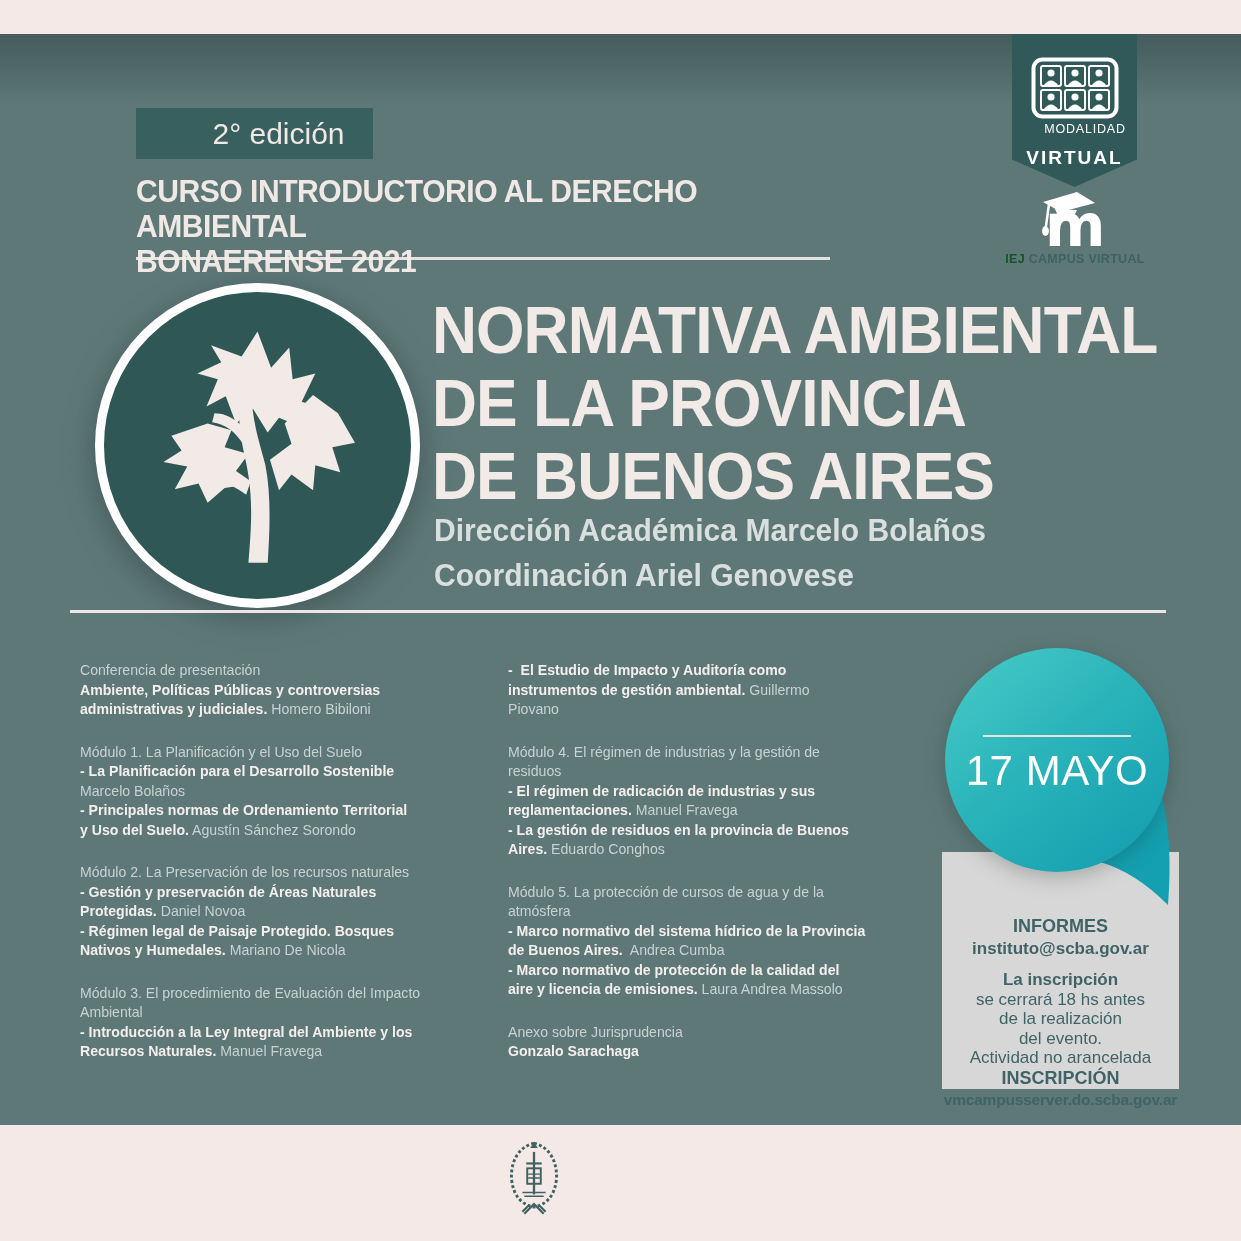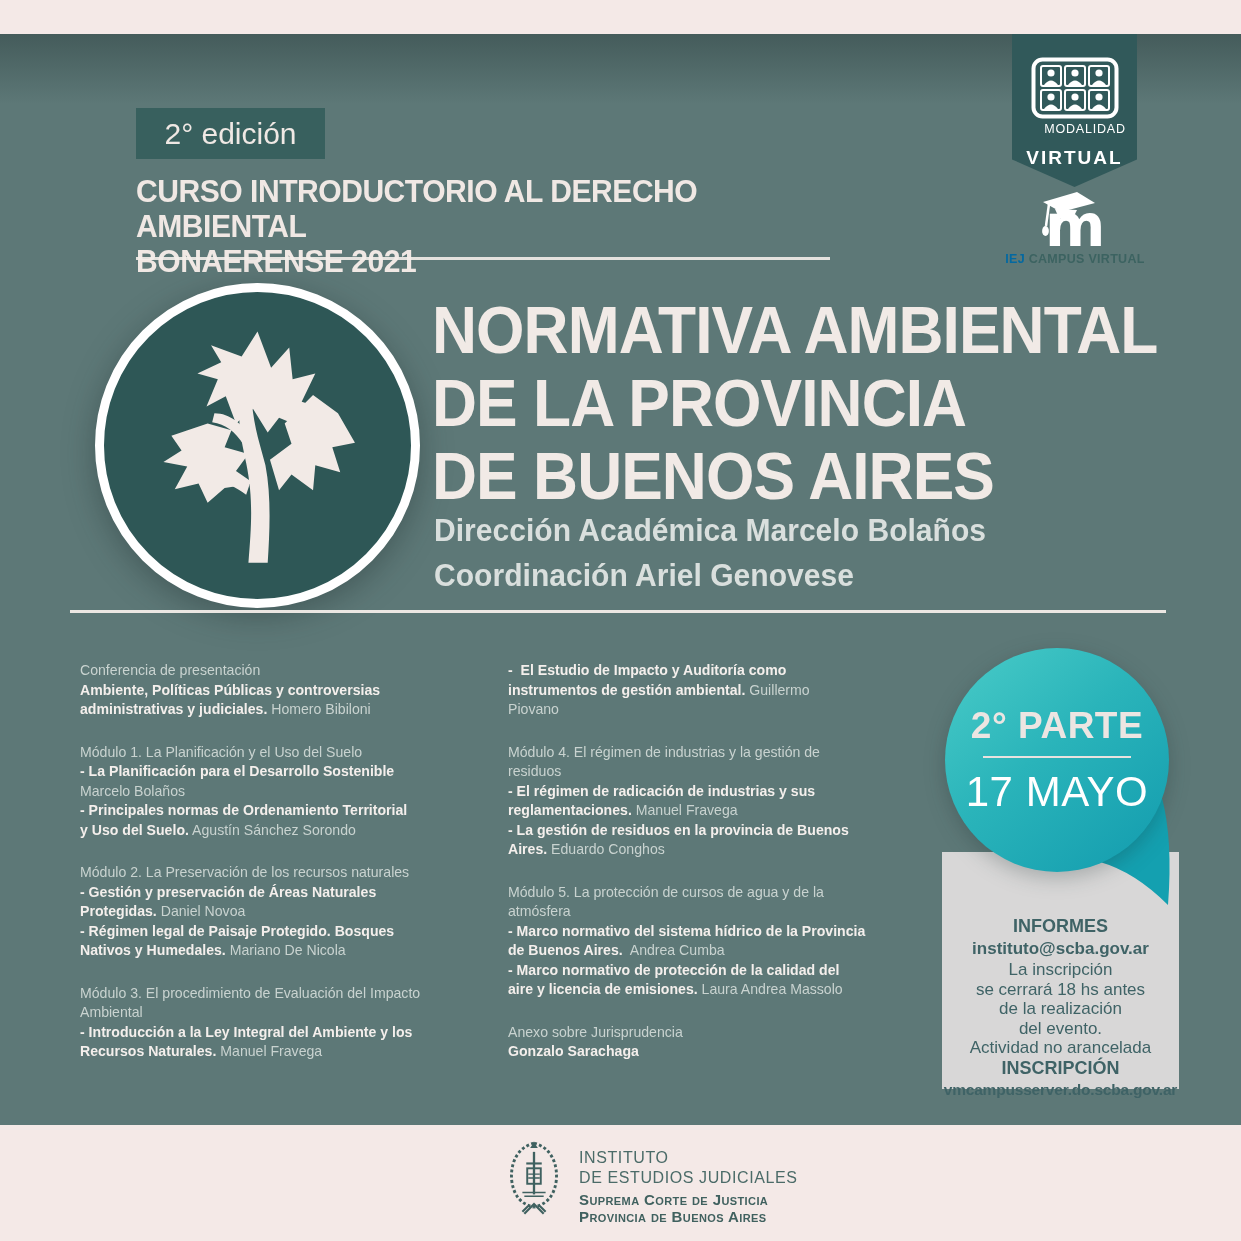--- a/index.html
+++ b/index.html
@@ -21,21 +21,21 @@
   .teal-panel::before{
     content:"";position:absolute;left:0;top:0;width:100%;height:70px;
     background:linear-gradient(180deg,rgba(22,38,38,.35),rgba(22,38,38,0));
     pointer-events:none;
   }
 
   
   .badge{
     position:absolute;left:136px;top:108px;width:189px;height:51px;
     background:#38605e;display:flex;align-items:center;justify-content:center;
-    color:#efe8e4;font-size:30px;
+    color:#efe8e4;font-size:30px;padding-left:48px;
   }
 
   
   .course-title{
     position:absolute;left:136px;top:174px;width:760px;
     color:#f0e8e4;font-size:31px;font-weight:bold;line-height:35px;
     letter-spacing:-.5px;transform:scaleX(.97);transform-origin:left top;
   }
   .sep1{position:absolute;left:136px;top:257px;width:694px;height:3px;background:rgba(243,237,233,.9);}
   .sep2{position:absolute;left:70px;top:610px;width:1096px;height:3px;background:rgba(243,237,233,.95);}
@@ -50,21 +50,21 @@
   }
   .ribbon .vicon{margin-top:23px;}
   .ribbon .mod{color:#fff;font-size:12.5px;letter-spacing:.8px;margin-top:3px;padding-left:21px;}
   .ribbon .virt{color:#fff;font-size:19px;font-weight:bold;letter-spacing:2px;margin-top:11px;}
 
   .campus-logo{
     position:absolute;left:1005px;top:188px;width:140px;
     display:flex;flex-direction:column;align-items:center;
   }
   .campus-logo .wordmark{font-size:12.5px;font-weight:bold;letter-spacing:.3px;margin-top:2px;white-space:pre;}
-  .campus-logo .iej{color:#0369a1;}
+  .campus-logo .iej{color:#14532d;}
   .campus-logo .cv{color:#3c6361;}
 
   
   .tree-circle{
     position:absolute;left:95px;top:283px;width:325px;height:325px;border-radius:50%;
     background:#2e5756;border:9px solid #ffffff;box-sizing:border-box;
     display:flex;align-items:center;justify-content:center;
     filter:drop-shadow(0 8px 16px rgba(20,35,35,.35));
   }
 
@@ -106,21 +106,21 @@
   .info-box{
     position:absolute;left:942px;top:852px;width:237px;height:237px;
     background:#d8d7d7;z-index:2;
     display:flex;flex-direction:column;align-items:center;text-align:right;
     color:#3f6366;
   }
   .info-box .h{font-weight:bold;font-size:18px;}
   .info-box .informes{margin-top:64px;}
   .info-box .email{font-weight:bold;font-size:17px;margin-top:2px;}
   .info-box .iline{font-size:17px;line-height:19.5px;}
-  .info-box .first{margin-top:1px;}
+  .info-box .first{margin-top:11px;font-weight:bold;}
   .info-box .inscripcion{}
   .info-box .url{font-weight:bold;font-size:15.5px;margin-top:2px;letter-spacing:-.2px;}
 
   
   .footer{
     position:absolute;left:505px;top:1138px;display:flex;align-items:flex-start;
   }
   .footer .crest{margin-right:16px;}
   .footer .ftext{padding-top:10px;color:#4b6b68;}
   .footer .f1{font-size:16px;letter-spacing:.6px;line-height:20px;}
@@ -266,21 +266,20 @@
       <div class="para">
         <div class="pline"><span class="seg-r">Anexo sobre Jurisprudencia</span></div>
         <div class="pline"><span class="seg-b">Gonzalo Sarachaga</span></div>
       </div>
     </div>
 
   <svg class="bubble-tail" width="150" height="140" viewBox="0 0 150 140">
     <path d="M122 18 Q133 60 128 125 Q95 92 60 82 Z" fill="#14a0b0"></path>
   </svg>
   <div class="bubble">
-    <div class="part">2° PARTE</div>
     <div class="bsep"></div>
     <div class="date">17 MAYO</div>
   </div>
 
   <div class="info-box">
     <div class="h informes">INFORMES</div>
     <div class="email">instituto@scba.gov.ar</div>
     <div class="iline first">La inscripción</div>
     <div class="iline">se cerrará 18 hs antes</div>
     <div class="iline">de la realización</div>
@@ -297,21 +296,15 @@
         <path d="M30 5 C47 9 55 26 53 44 C51 60 42 69 30 71" stroke-width="3" stroke-dasharray="3 2.4"></path>
         <path d="M30 14 L30 58" stroke-width="2.4"></path>
         <path d="M26 10 L30 4 L34 10 Z" fill="#3f6160" stroke="none"></path>
         <path d="M22 26 L38 26" stroke-width="2.2"></path>
         <rect x="23" y="31" width="14" height="16" stroke-width="2"></rect>
         <path d="M24 37 L36 37 M24 41 L36 41" stroke-width="1.4"></path>
         <path d="M18 56 L42 56 M20 60 L40 60" stroke-width="1.6"></path>
         <path d="M20 78 L30 68 L40 78 M24 70 L18 76 M36 70 L42 76" stroke-width="2.2"></path>
       </g>
     </svg>
-    <div class="ftext">
-      <div class="f1">INSTITUTO</div>
-      <div class="f2">DE ESTUDIOS JUDICIALES</div>
-      <div class="f3">Suprema Corte de Justicia</div>
-      <div class="f4">Provincia de Buenos Aires</div>
-    </div>
   </div>
 
 </div>
 
 </body></html>

